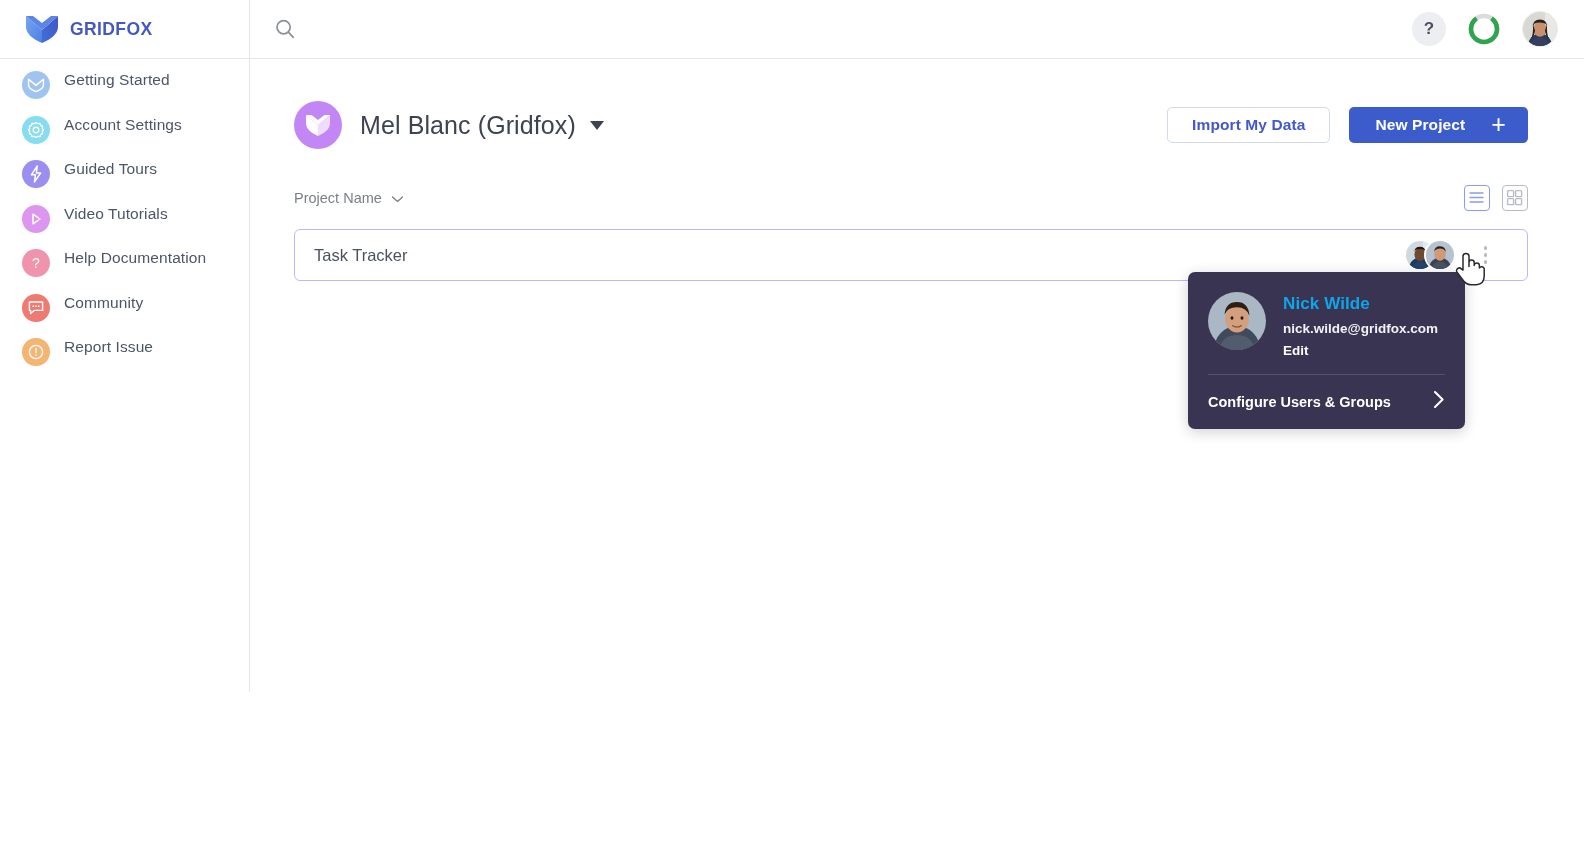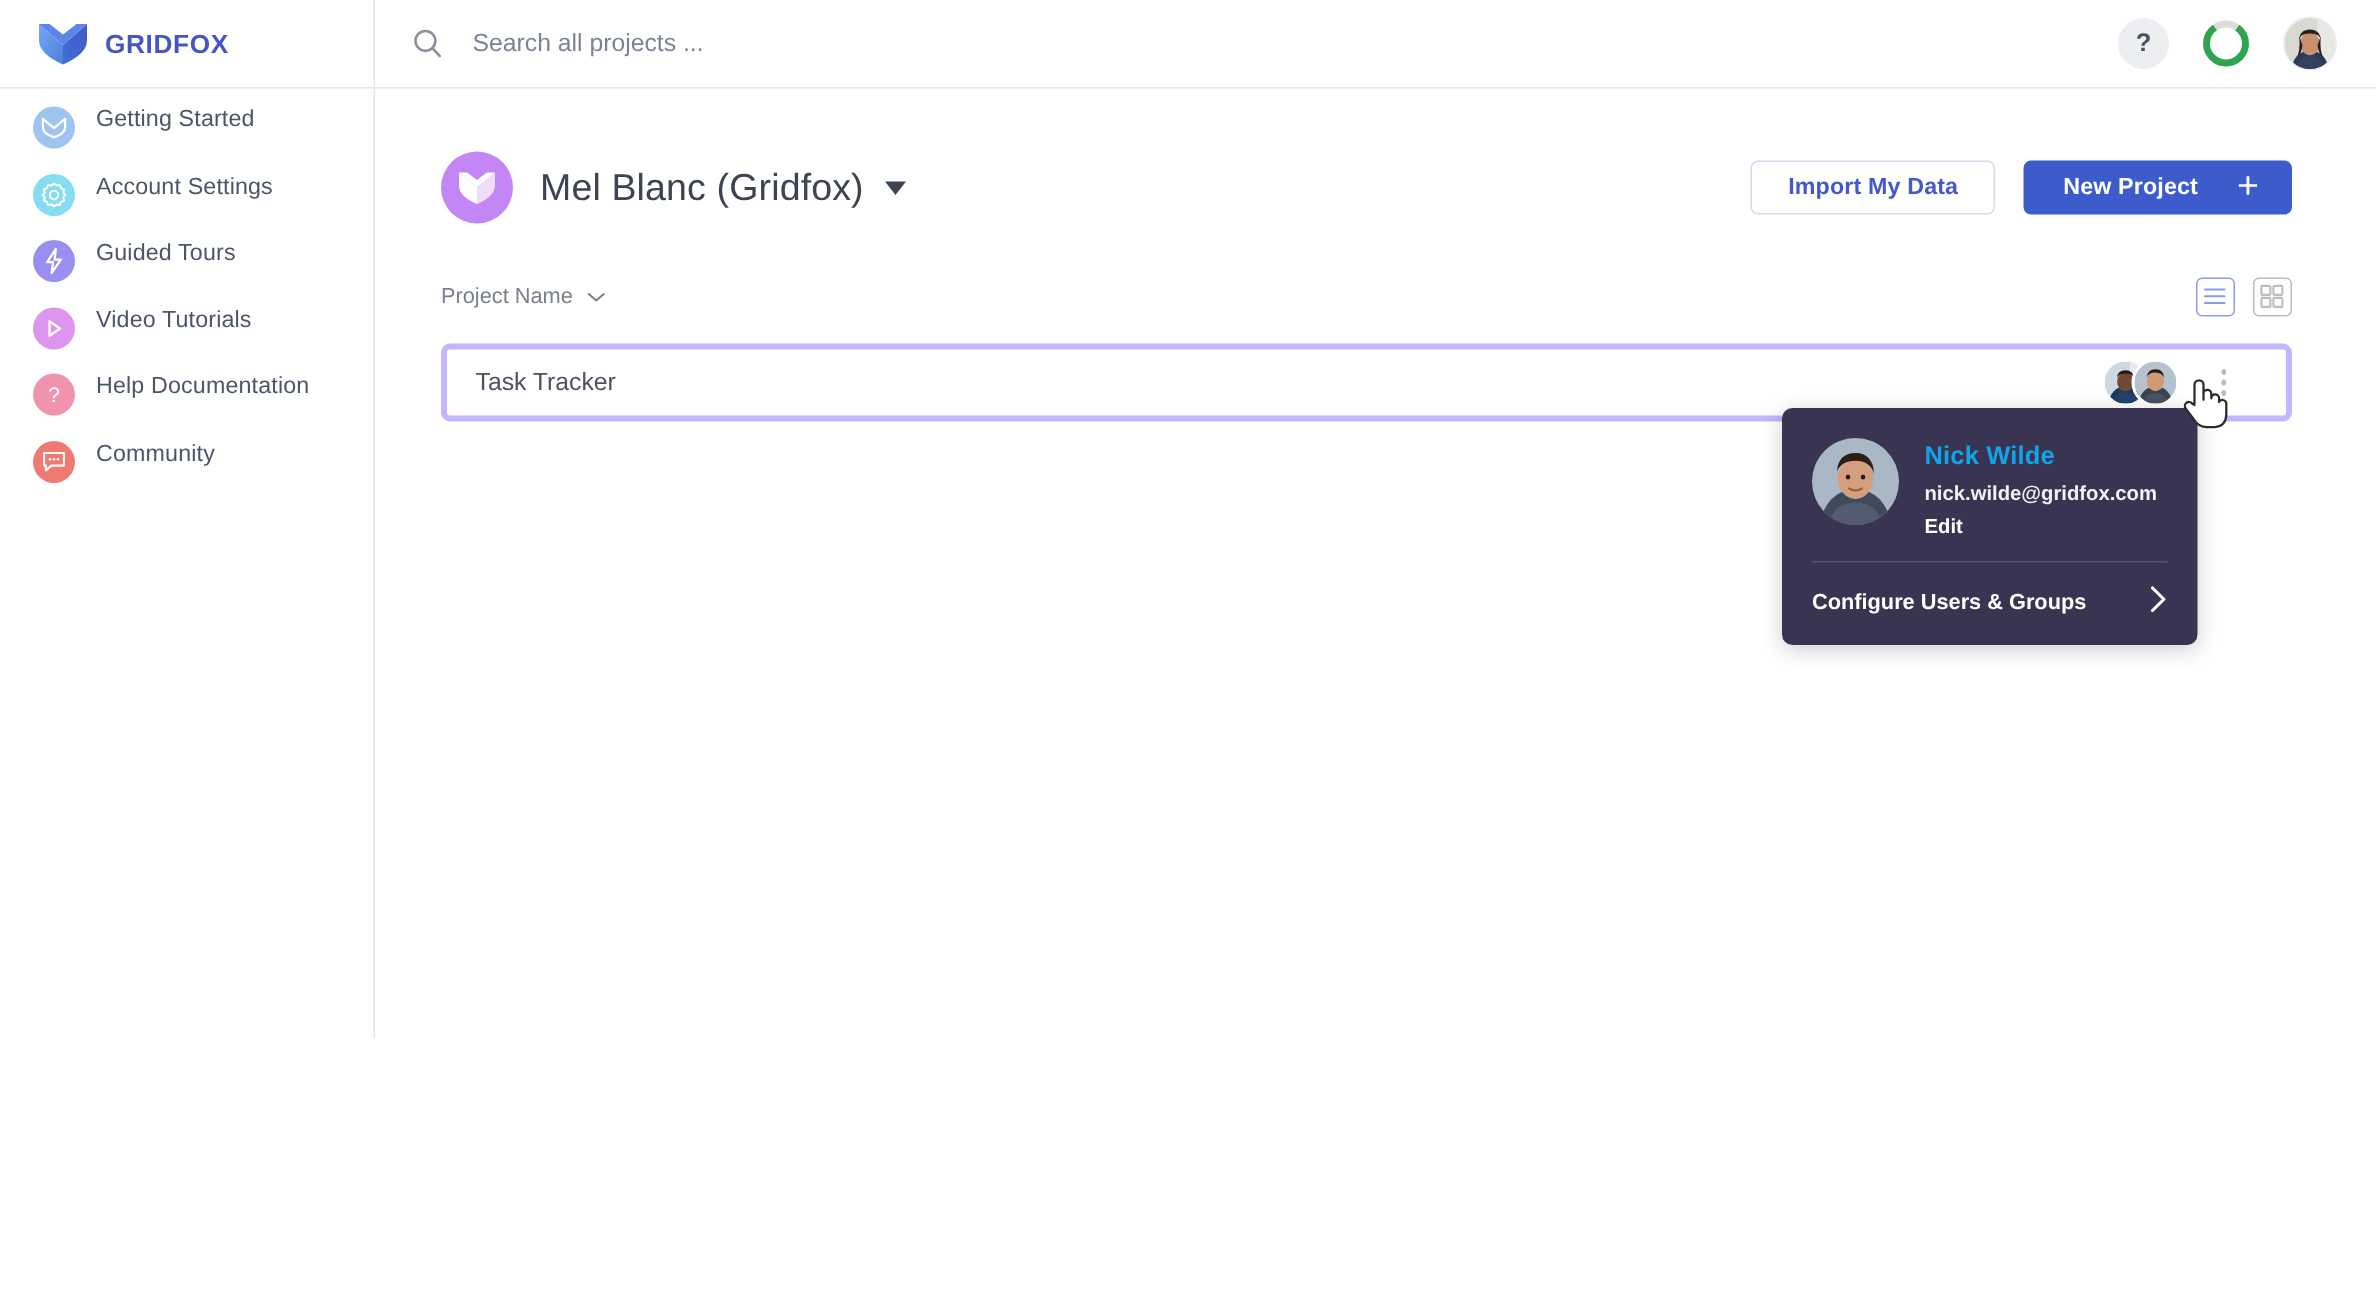--- a/index.html
+++ b/index.html
@@ -156,21 +156,21 @@
 
   .view-toggles { display: flex; align-items: center; gap: 12px; }
   .vt { width: 26px; height: 26px; border-radius: 4px; cursor: pointer; }
   .vt-active { border: 1.5px solid #8b9bf0; }
   .vt-idle { border: 1.5px solid #b9bcc4; }
   .vt svg { display: block; }
 
   
   .proj-card {
     height: 52px;
-    border: 4px solid #c4b5fd;
+    border: 1px solid #c4b5fd;
     border-radius: 6px;
     display: flex; align-items: center;
     padding: 0 34px 0 19px;
     background: #fff;
     position: relative;
     cursor: pointer;
   }
   .proj-card-name { font-size: 16.5px; color: #4c5261; flex: 1 1 auto; }
   .card-right { display: flex; align-items: center; }
   .av-stack { display: flex; align-items: center; position: relative; }
@@ -299,35 +299,44 @@
           <svg width="18" height="16" viewBox="0 0 18 16" fill="none" stroke="#ffffff" stroke-width="1.4" stroke-linejoin="round">
             <path d="M2.4 2 H15.6 V10.4 H7.2 L3.6 13.6 V10.4 H2.4 Z"></path>
             <circle cx="6.3" cy="6.2" r="0.85" fill="#ffffff" stroke="none"></circle>
             <circle cx="9" cy="6.2" r="0.85" fill="#ffffff" stroke="none"></circle>
             <circle cx="11.7" cy="6.2" r="0.85" fill="#ffffff" stroke="none"></circle>
           </svg>
         </span>
         <span class="nav-label">Community</span>
       </div>
 
+      <div class="nav-item">
+        <span class="nav-icon" style="background:#f5b471">
+          <svg width="18" height="18" viewBox="0 0 18 18" fill="none" stroke="#ffffff" stroke-width="1.4" stroke-linecap="round">
+            <circle cx="9" cy="9" r="6.6"></circle>
+            <line x1="9" y1="5.4" x2="9" y2="9.8"></line>
+            <circle cx="9" cy="12.2" r="0.75" fill="#ffffff" stroke="none"></circle>
+          </svg>
+        </span>
+        <span class="nav-label">Report Issue</span>
+      </div>
 
     </nav>
   </aside>
 
   <section class="main">
 
     <header class="topbar">
       <div class="search-wrap">
         <span class="search-icon">
           <svg width="22" height="22" viewBox="0 0 22 22" fill="none" stroke="#8a909c" stroke-width="1.7" stroke-linecap="round">
             <circle cx="9.6" cy="9.3" r="6.6"></circle>
             <line x1="14.4" y1="14.2" x2="19.2" y2="19.4"></line>
           </svg>
         </span>
-        <input class="search-input" type="text" placeholder="Search all projects ..." style="">
       </div>
 
       <div class="topbar-right">
         <div class="help-btn">?</div>
 
         <span class="ring">
           <svg width="36" height="36" viewBox="0 0 36 36">
             <circle cx="18" cy="18" r="13" fill="none" stroke="#dcdcdc" stroke-width="4.6"></circle>
             <circle cx="18" cy="18" r="13" fill="none" stroke="#2ea44f" stroke-width="4.6" stroke-dasharray="65.3 81.7" stroke-dashoffset="-8" transform="rotate(-90 18 18)" stroke-linecap="butt"></circle>
           </svg>

